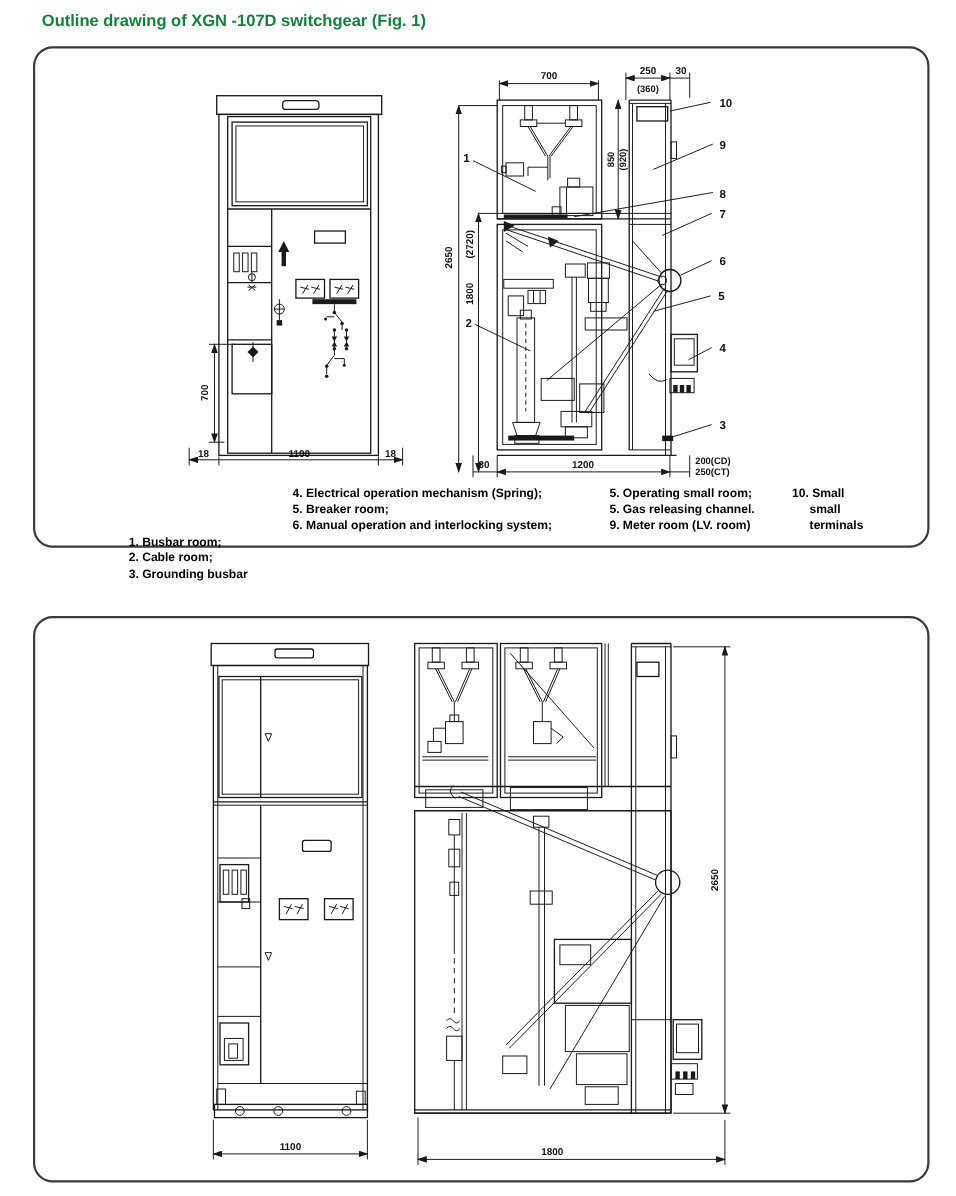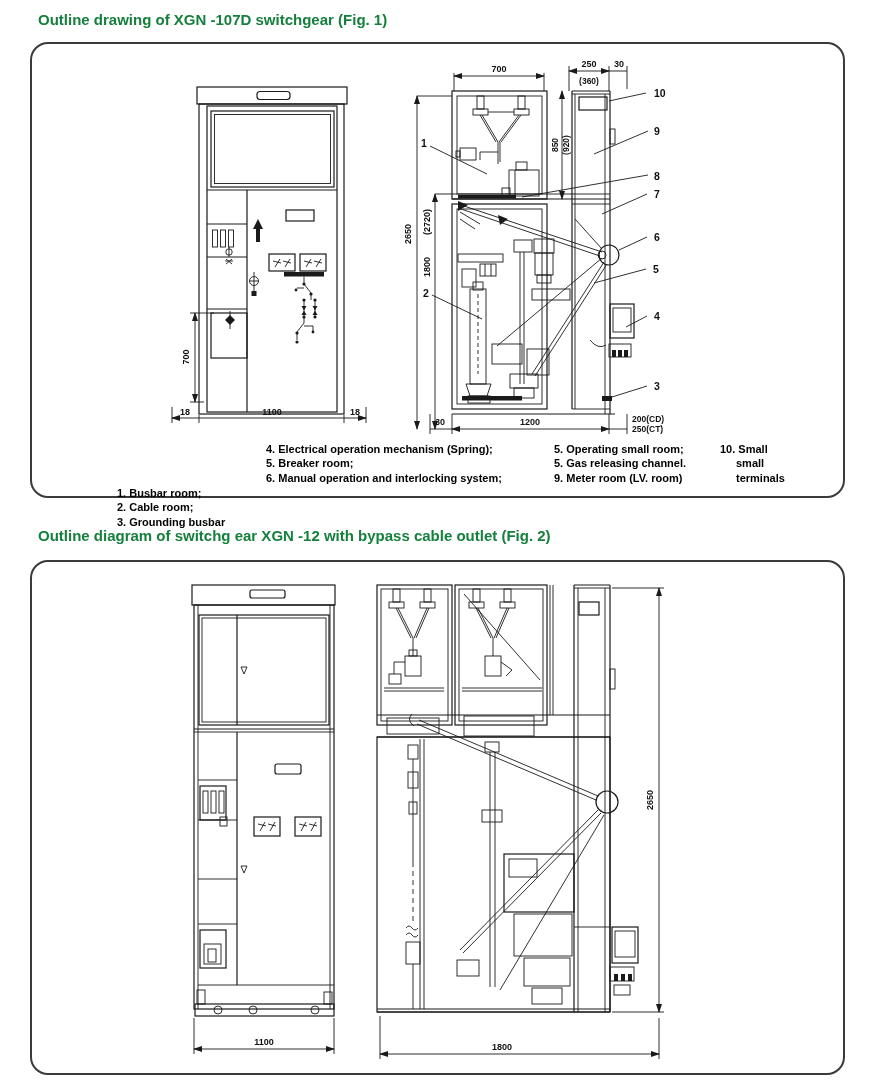--- a/index.html
+++ b/index.html
@@ -332,21 +332,20 @@
         <div>
           <span>10.</span>
           <span>Small</span>
         </div>
         <div class="leg-indent">small</div>
         <div class="leg-indent">terminals</div>
       </div>
     </div>
   </div>
 
-  <div class="fig-title" id="title2">Outline diagram of switchg ear XGN -12 with bypass cable outlet (Fig. 2)</div>
 
   <div class="fig-box" id="fig2-box">
     <svg class="fig-svg" style="top:5px" width="811" height="503" viewBox="0 5 811 503">
 
       <g>
         <rect class="ln" x="160" y="23" width="143" height="20"></rect>
         <rect class="ln" x="218" y="28" width="35" height="8" rx="2"></rect>
         <rect class="ln" x="162" y="43" width="140" height="404"></rect>
         <line class="lnthin" x1="166" y1="43" x2="166" y2="447"></line>
         <line class="lnthin" x1="298" y1="43" x2="298" y2="447"></line>

